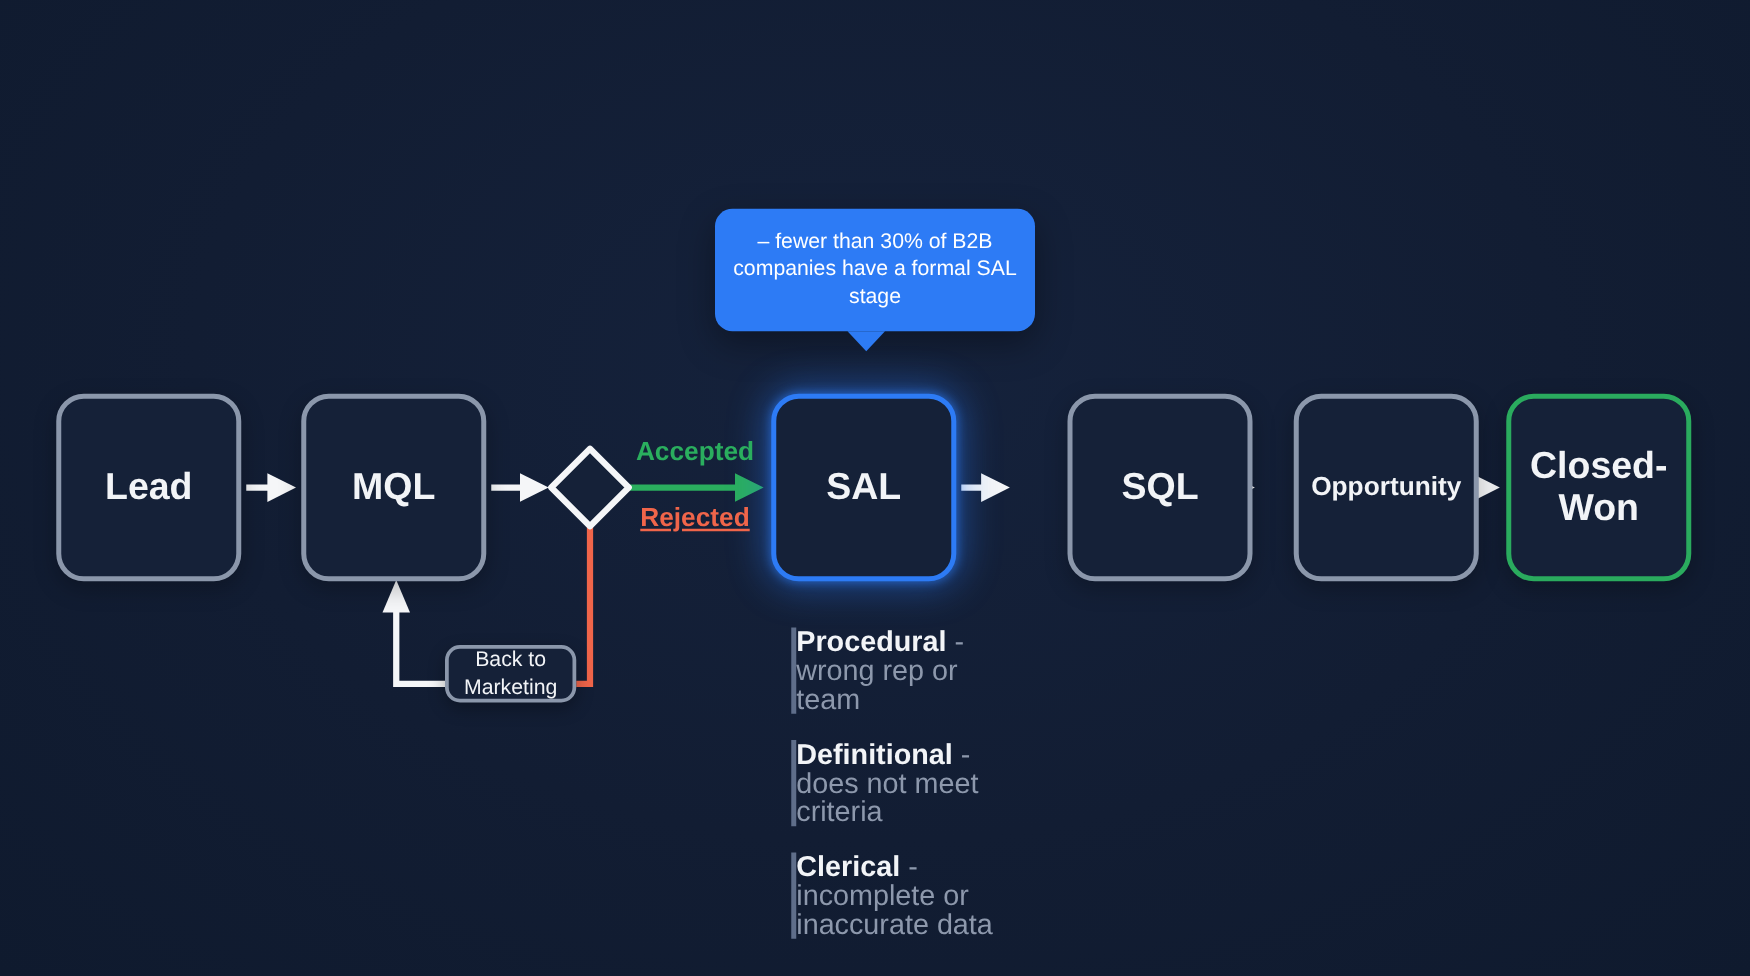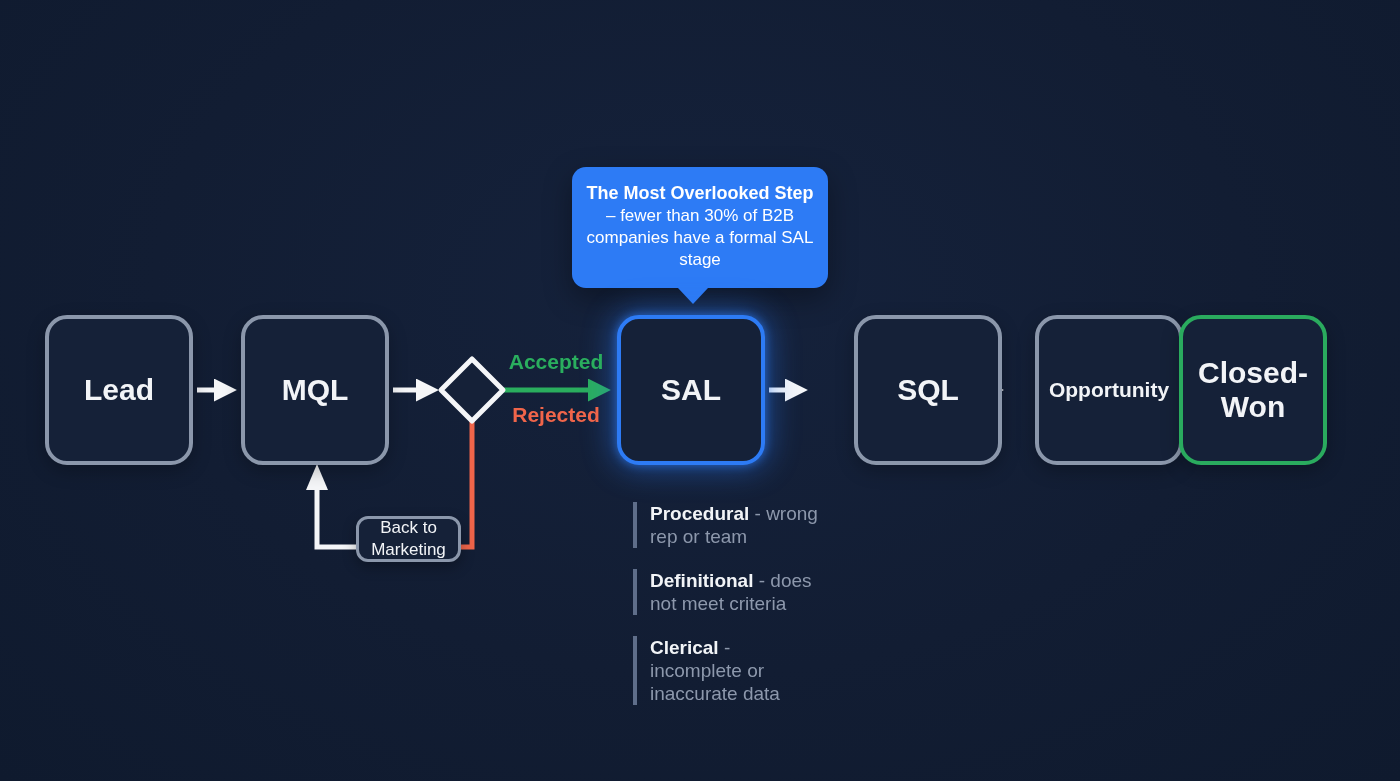--- a/index.html
+++ b/index.html
@@ -24,21 +24,21 @@
     box-shadow:0 6px 18px rgba(0,0,0,0.25);
   }
   .stage.lead{left:45px;}
   .stage.mql{left:241px;}
   .stage.sal{
     left:617px;border-color:#2d7bf5;
     box-shadow:0 0 30px 5px rgba(45,123,245,0.45),0 0 8px 1px rgba(45,123,245,0.55);
   }
   .stage.sql{left:854px;}
   .stage.opportunity{left:1035px;font-size:21px;}
-  .stage.closed-won{left:1179px;border-color:#2aab5e;}
+  .stage.closed-won{left:1205px;border-color:#2aab5e;}
   .stage .stage-label{padding:0 4px;}
 
   
   .callout{
     position:absolute;left:572px;top:167px;width:256px;
     box-sizing:border-box;
     background:#2d7bf5;border-radius:14px;
     padding:15px 14px 17px 14px;
     color:#ffffff;text-align:center;
     box-shadow:0 10px 28px rgba(0,0,0,0.35);
@@ -49,40 +49,40 @@
     position:absolute;top:100%;left:106px;width:0;height:0;
     border:15px solid transparent;border-top:16px solid #2d7bf5;border-bottom:0;
   }
 
   
   .decision-label{
     position:absolute;width:124px;text-align:center;
     font-weight:bold;font-size:21px;
   }
   .decision-label.accepted{left:494px;top:350px;color:#2aae5e;}
-  .decision-label.rejected{left:494px;top:403px;color:#f0654a;}
+  .decision-label.rejected{left:494px;top:403px;color:#f0654a;text-decoration:underline;}
 
   
   .loop-box{
     position:absolute;left:356px;top:516px;width:105px;height:46px;
     box-sizing:border-box;
     border:3px solid #8b97ab;border-radius:12px;background:#152138;
     display:flex;align-items:center;justify-content:center;
     color:#f2f4f7;font-size:17px;line-height:22px;text-align:center;
     box-shadow:0 5px 14px rgba(0,0,0,0.3);
   }
   .loop-box .loop-label{width:90px;}
 
   
   .reasons{position:absolute;left:633px;top:502px;}
   .reason{
     border-left:4px solid #5f6e8a;
-    padding-left:13px;width:172px;
+    padding-left:0;width:172px;
     margin-bottom:21px;
-    font-size:19px;line-height:23px;
+    font-size:23px;line-height:23px;
     color:#8d98ac;
   }
   .reason .term{color:#f2f4f7;font-weight:bold;}
 </style>
 </head>
 <body>
 
 <div class="canvas">
 
   <svg class="connectors" width="1400" height="781" viewBox="0 0 1400 781">
@@ -104,21 +104,20 @@
 
     <path d="M472,419 L472,547 L461,547" fill="none" stroke="#f0654a" stroke-width="5"></path>
 
     <path d="M357,547 L317,547 L317,486" fill="none" stroke="#f5f6f8" stroke-width="5"></path>
     <polygon points="306,490 328,490 317,464" fill="#f5f6f8"></polygon>
 
     <polygon points="472,359 503,390 472,421 441,390" fill="#152138" stroke="#f5f6f8" stroke-width="5" stroke-linejoin="round"></polygon>
   </svg>
 
   <div class="callout">
-    <div class="callout-title">The Most Overlooked Step</div>
     <div class="callout-body">– fewer than 30% of B2B companies have a formal SAL stage</div>
     <div class="callout-pointer"></div>
   </div>
 
   <div class="stage lead">
     <span class="stage-label">Lead</span>
   </div>
   <div class="stage mql">
     <span class="stage-label">MQL</span>
   </div>

